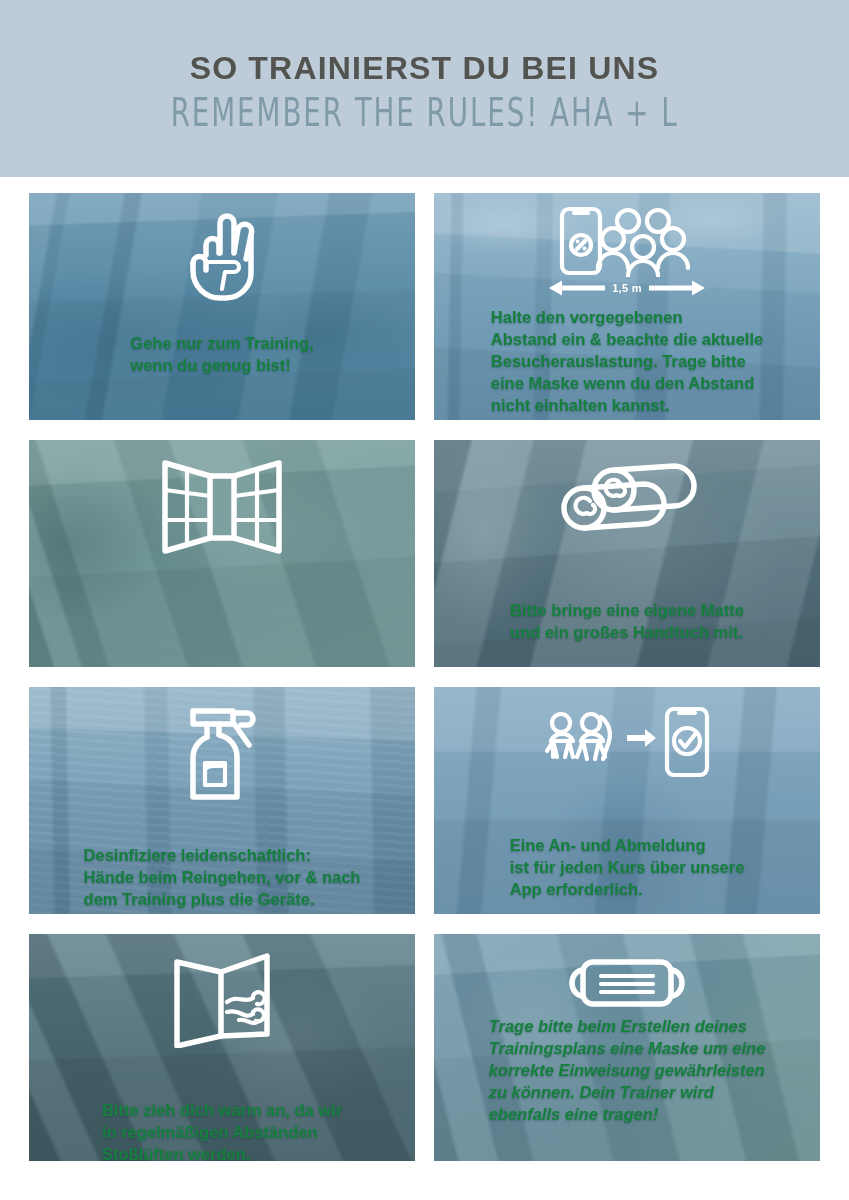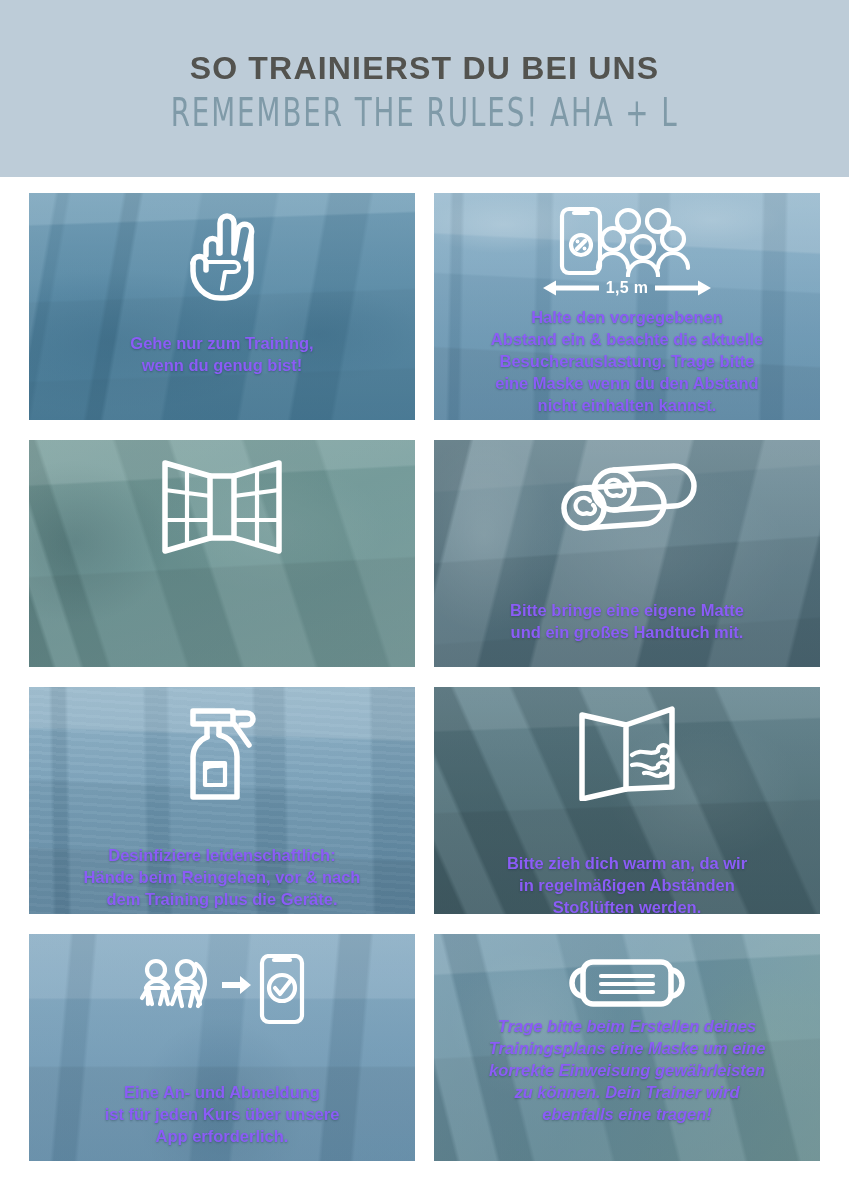--- a/index.html
+++ b/index.html
@@ -97,26 +97,26 @@
   }
 
   .icon-wrap {
     display: flex;
     align-items: center;
     justify-content: center;
     flex: 0 0 auto;
   }
 
   .card-text {
-    color: #8b5cf6;
+    color: #15803d;
     font-family: "Liberation Sans", sans-serif;
     font-weight: bold;
     font-size: 16.5px;
     line-height: 1.33;
-    text-align: center;
+    text-align: left;
     padding: 0 14px;
     text-shadow: 0 1px 2px rgba(20,45,60,0.35);
     white-space: pre-line;
   }
 
   
   
   .photo-c1 {
     background-image:
       linear-gradient(100deg, rgba(255,255,255,0.20) 0 6%, rgba(0,0,0,0.10) 7% 9%, rgba(255,255,255,0.05) 10% 22%, rgba(0,0,0,0.16) 23% 26%, rgba(255,255,255,0.12) 27% 40%, rgba(0,0,0,0.06) 41% 58%, rgba(255,255,255,0.14) 59% 70%, rgba(0,0,0,0.10) 71% 80%, rgba(255,255,255,0.08) 81% 100%),
@@ -202,21 +202,21 @@
   .tint-c8 { background: linear-gradient(180deg, rgba(108,150,170,0.44) 0%, rgba(100,140,152,0.54) 100%); }
 
   svg { display: block; }
   .stroke-w { fill: none; stroke: #ffffff; stroke-width: 5.5; stroke-linecap: round; stroke-linejoin: round; }
   .stroke-w-thin { fill: none; stroke: #ffffff; stroke-width: 4.2; stroke-linecap: round; stroke-linejoin: round; }
   .fill-w { fill: #ffffff; }
   .dist-label {
     color: #ffffff;
     font-family: "Liberation Sans", sans-serif;
     font-weight: bold;
-    font-size: 16px;
+    font-size: 11px;
     letter-spacing: 0.3px;
   }
   .dist-row { display: flex; align-items: center; justify-content: center; gap: 7px; margin-top: 2px; }
 </style>
 </head>
 <body>
 
 <div class="poster">
 
   <div class="header">
@@ -337,71 +337,71 @@
             <path class="stroke-w-thin" d="M30 62 h20 v22 h-20 Z M30 68 c6 -6 12 -1 20 -4"></path>
           </svg>
         </div>
         <div class="card-text" style="margin-top:38px;">Desinfiziere leidenschaftlich:
 Hände beim Reingehen, vor &amp; nach
 dem Training plus die Geräte.</div>
       </div>
     </div>
 
     <div class="card">
+      <div class="card-photo photo-c6"></div>
+      <div class="card-tint tint-c6"></div>
+      <div class="card-inner">
+        <div class="icon-wrap" style="margin-top:20px;">
+          <svg width="168" height="84" viewBox="0 0 168 84">
+
+            <circle class="stroke-w-thin" cx="18" cy="16" r="9"></circle>
+            <path class="stroke-w-thin" d="M8 34 a12 12 0 0 1 22 0"></path>
+            <path class="stroke-w-thin" d="M10 34 L4 44 M10 34 L14 50 M10 34 L10 50 M26 34 L30 50 M26 34 L22 50"></path>
+            <path class="stroke-w-thin" d="M8 34 h22"></path>
+
+            <circle class="stroke-w-thin" cx="48" cy="16" r="9"></circle>
+            <path class="stroke-w-thin" d="M38 34 a12 12 0 0 1 22 0"></path>
+            <path class="stroke-w-thin" d="M40 34 L34 50 M40 34 L44 52 M56 34 L62 50 M56 34 L52 52"></path>
+            <path class="stroke-w-thin" d="M38 34 h22"></path>
+            <path class="stroke-w-thin" d="M58 10 a22 22 0 0 1 8 24 L60 52"></path>
+
+            <path class="fill-w" d="M84 28 L102 28 L102 22 L113 31 L102 40 L102 34 L84 34 Z"></path>
+
+            <rect class="stroke-w-thin" x="124" y="2" width="40" height="66" rx="7"></rect>
+            <path class="stroke-w-thin" d="M136 6 h16"></path>
+            <circle class="stroke-w-thin" cx="144" cy="34" r="13"></circle>
+            <path class="stroke-w-thin" d="M137 34 L142 40 L153 26"></path>
+          </svg>
+        </div>
+        <div class="card-text" style="margin-top:44px;">Eine An- und Abmeldung
+ist für jeden Kurs über unsere
+App erforderlich.</div>
+      </div>
+    </div>
+
+    <div class="card">
       <div class="card-photo photo-c7"></div>
       <div class="card-tint tint-c7"></div>
       <div class="card-inner">
         <div class="icon-wrap" style="margin-top:16px;">
           <svg width="106" height="98" viewBox="0 0 106 98">
             <path class="stroke-w" d="M8 12 L52 22 L52 86 L8 96 Z"></path>
             <path class="stroke-w" d="M52 22 L98 6 L98 84 L52 86"></path>
             <path class="stroke-w-thin" d="M58 52 c10 -8 18 2 26 -4 M58 62 c14 -4 16 8 26 2 M70 70 c8 -2 12 6 18 2"></path>
             <path class="stroke-w-thin" d="M84 46 a6 6 0 1 1 4 8"></path>
             <path class="stroke-w-thin" d="M84 62 a6 6 0 1 1 3 9"></path>
           </svg>
         </div>
         <div class="card-text" style="margin-top:52px;">Bitte zieh dich warm an, da wir
 in regelmäßigen Abständen
 Stoßlüften werden.</div>
       </div>
     </div>
 
     <div class="card">
-      <div class="card-photo photo-c6"></div>
-      <div class="card-tint tint-c6"></div>
-      <div class="card-inner">
-        <div class="icon-wrap" style="margin-top:20px;">
-          <svg width="168" height="84" viewBox="0 0 168 84">
-
-            <circle class="stroke-w-thin" cx="18" cy="16" r="9"></circle>
-            <path class="stroke-w-thin" d="M8 34 a12 12 0 0 1 22 0"></path>
-            <path class="stroke-w-thin" d="M10 34 L4 44 M10 34 L14 50 M10 34 L10 50 M26 34 L30 50 M26 34 L22 50"></path>
-            <path class="stroke-w-thin" d="M8 34 h22"></path>
-
-            <circle class="stroke-w-thin" cx="48" cy="16" r="9"></circle>
-            <path class="stroke-w-thin" d="M38 34 a12 12 0 0 1 22 0"></path>
-            <path class="stroke-w-thin" d="M40 34 L34 50 M40 34 L44 52 M56 34 L62 50 M56 34 L52 52"></path>
-            <path class="stroke-w-thin" d="M38 34 h22"></path>
-            <path class="stroke-w-thin" d="M58 10 a22 22 0 0 1 8 24 L60 52"></path>
-
-            <path class="fill-w" d="M84 28 L102 28 L102 22 L113 31 L102 40 L102 34 L84 34 Z"></path>
-
-            <rect class="stroke-w-thin" x="124" y="2" width="40" height="66" rx="7"></rect>
-            <path class="stroke-w-thin" d="M136 6 h16"></path>
-            <circle class="stroke-w-thin" cx="144" cy="34" r="13"></circle>
-            <path class="stroke-w-thin" d="M137 34 L142 40 L153 26"></path>
-          </svg>
-        </div>
-        <div class="card-text" style="margin-top:44px;">Eine An- und Abmeldung
-ist für jeden Kurs über unsere
-App erforderlich.</div>
-      </div>
-    </div>
-
-    <div class="card">
       <div class="card-photo photo-c8"></div>
       <div class="card-tint tint-c8"></div>
       <div class="card-inner">
         <div class="icon-wrap" style="margin-top:20px;">
           <svg width="120" height="58" viewBox="0 0 120 58">
             <path class="stroke-w" d="M26 8 h68 a10 10 0 0 1 10 10 v22 a10 10 0 0 1 -10 10 h-68 a10 10 0 0 1 -10 -10 v-22 a10 10 0 0 1 10 -10 Z"></path>
             <path class="stroke-w" d="M16 16 a11 13 0 0 0 0 26"></path>
             <path class="stroke-w" d="M104 16 a11 13 0 0 1 0 26"></path>
             <path class="stroke-w-thin" d="M34 22 h52 M34 30 h52 M34 38 h52"></path>
           </svg>

